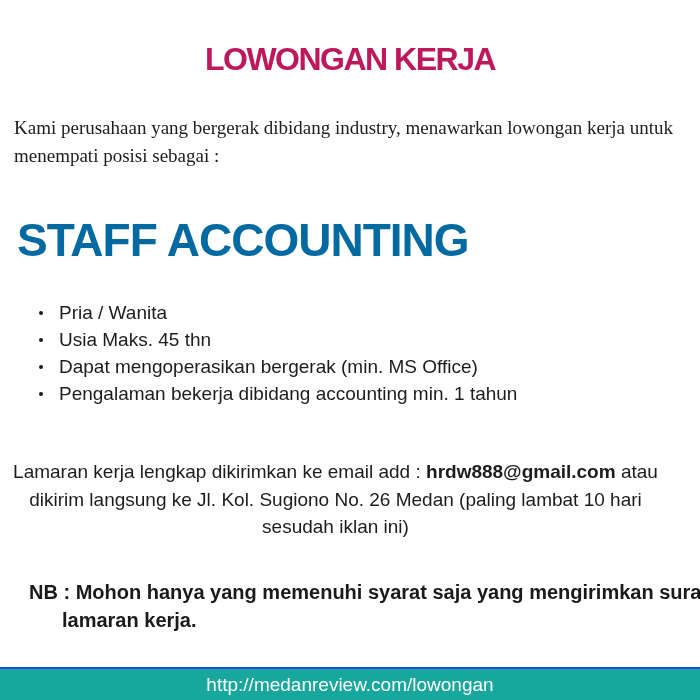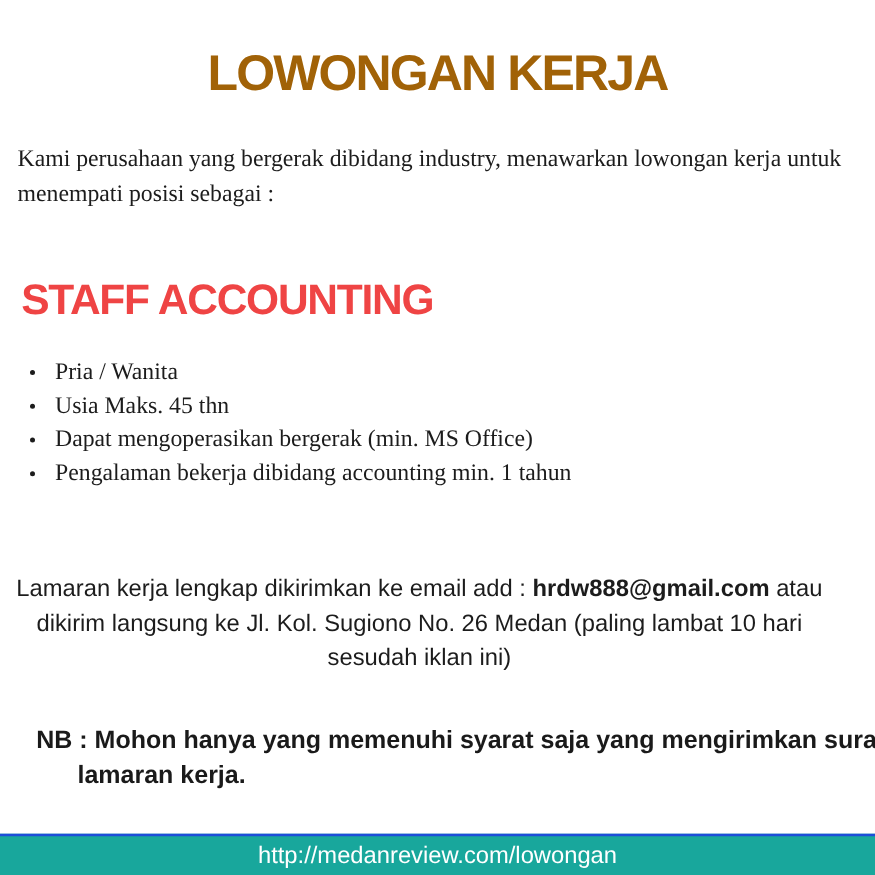--- a/index.html
+++ b/index.html
@@ -12,58 +12,57 @@
     font-family: "Liberation Sans", sans-serif;
     color: #1c1c1c;
   }
   .title {
     position: absolute;
     top: 36px;
     left: 0;
     right: 0;
     margin: 0;
     text-align: center;
-    font-size: 40px;
+    font-size: 32px;
     font-weight: bold;
     letter-spacing: -1.5px;
     line-height: 46px;
-    color: #a16207;
+    color: #be185d;
   }
   .intro {
     position: absolute;
     top: 114px;
     left: 14px;
     width: 660px;
     margin: 0;
     font-size: 19px;
     line-height: 28px;
     font-family: Liberation Serif, serif;
   }
   .position {
     position: absolute;
     top: 221px;
     left: 17px;
     margin: 0;
-    font-size: 34px;
+    font-size: 46px;
     font-weight: bold;
     letter-spacing: -1px;
     line-height: 38px;
-    color: #ef4444;
+    color: #0369a1;
   }
   .reqs {
     position: absolute;
     top: 284px;
     left: 22px;
     width: 640px;
-    margin: 0;
+    margin: 15px;
     padding: 0;
     list-style: none;
     font-size: 19px;
     line-height: 27px;
-    font-family: Liberation Serif, serif;
   }
   .reqs li {
     position: relative;
     padding-left: 22px;
   }
   .dot {
     position: absolute;
     left: 2px;
     top: 12px;
     width: 4px;

